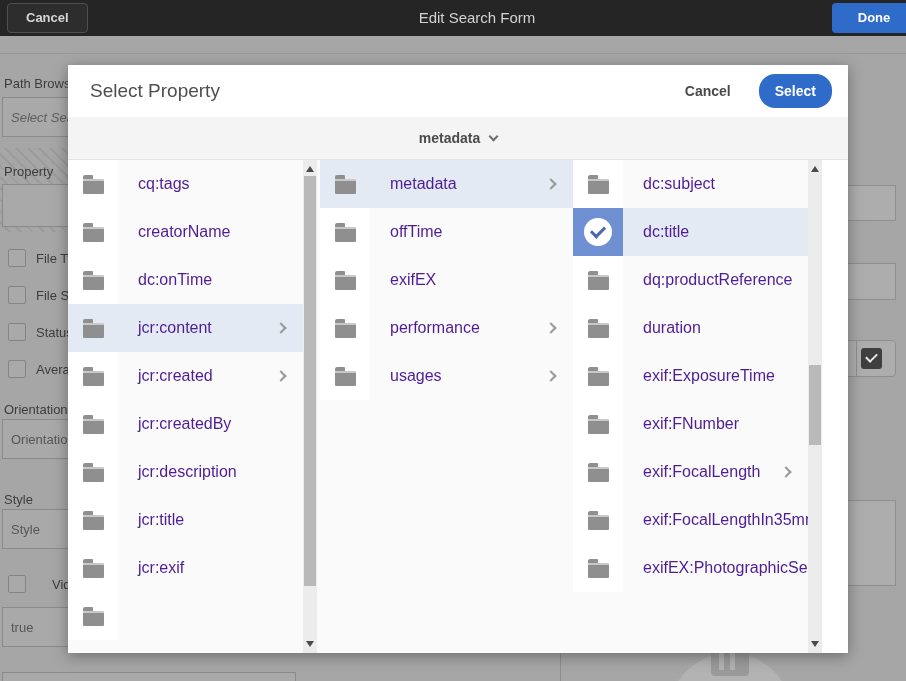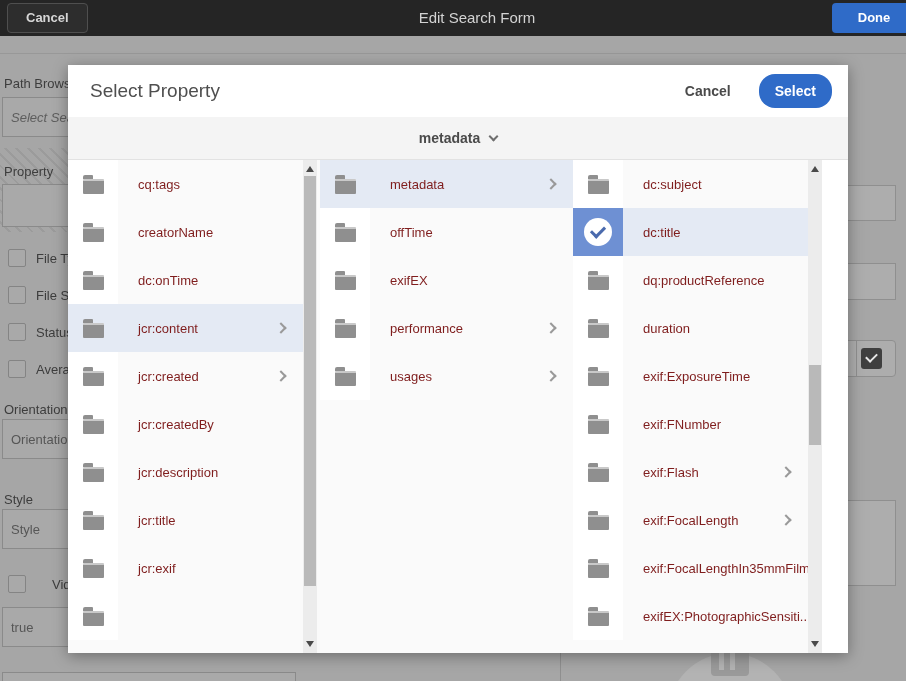--- a/index.html
+++ b/index.html
@@ -56,22 +56,22 @@
 
   
   .cols { display:flex; height:493px; }
   .col { position:relative; height:100%; background:#fafafa; overflow:hidden; }
   .col-a { width:252px; }
   .col-b { width:253px; }
   .col-c { width:275px; background:linear-gradient(to right,#fafafa 249px,#ffffff 249px); }
   .row { height:48px; display:flex; align-items:stretch; cursor:pointer; }
   .col-a .row, .col-c .row { width:235px; }
   .icon-cell { width:50px; background:#ffffff; display:flex; align-items:center; justify-content:center; flex:none; }
-  .row-label { flex:1; display:flex; align-items:center; padding-left:20px; font-size:13px;
-    color:#7f1d1d; background:#fafafa; white-space:nowrap; overflow:hidden; }
+  .row-label { flex:1; display:flex; align-items:center; padding-left:20px; font-size:16px;
+    color:#4c1d95; background:#fafafa; white-space:nowrap; overflow:hidden; }
   .row.active .icon-cell, .row.active .row-label { background:var(--highlight,#e4eaf4); }
   .row.selected .icon-cell { background:var(--selection,#6e90d3); }
   .row.selected .row-label { background:var(--highlight,#e4eaf4); }
   .folder { width:21px; height:15px; background:#8f8f8f; border-radius:1px; position:relative; margin-top:4px; }
   .folder::before { content:""; position:absolute; top:-4px; left:0; width:10px; height:4px;
     background:#8f8f8f; border-radius:2px 1px 0 0; }
   .folder::after { content:""; position:absolute; top:0; left:0; right:0; height:2px; background:#fafafa; opacity:.55; }
   .check-badge { width:28px; height:28px; border-radius:50%; background:#fff; position:relative; }
   .check-badge::after { content:""; position:absolute; left:7px; top:8px; width:11px; height:6px;
     border-left:3px solid #4a6aad; border-bottom:3px solid #4a6aad; transform:rotate(-45deg); }
@@ -304,29 +304,20 @@
         <div class="row">
           <div class="icon-cell">
             <span class="folder"></span>
           </div>
           <div class="row-label">exif:FNumber</div>
         </div>
         <div class="row">
           <div class="icon-cell">
             <span class="folder"></span>
           </div>
-          <div class="row-label">exif:Flash</div>
-          <div class="chev-wrap">
-            <span class="chev"></span>
-          </div>
-        </div>
-        <div class="row">
-          <div class="icon-cell">
-            <span class="folder"></span>
-          </div>
           <div class="row-label">exif:FocalLength</div>
           <div class="chev-wrap">
             <span class="chev"></span>
           </div>
         </div>
         <div class="row">
           <div class="icon-cell">
             <span class="folder"></span>
           </div>
           <div class="row-label">exif:FocalLengthIn35mmFilm</div>

